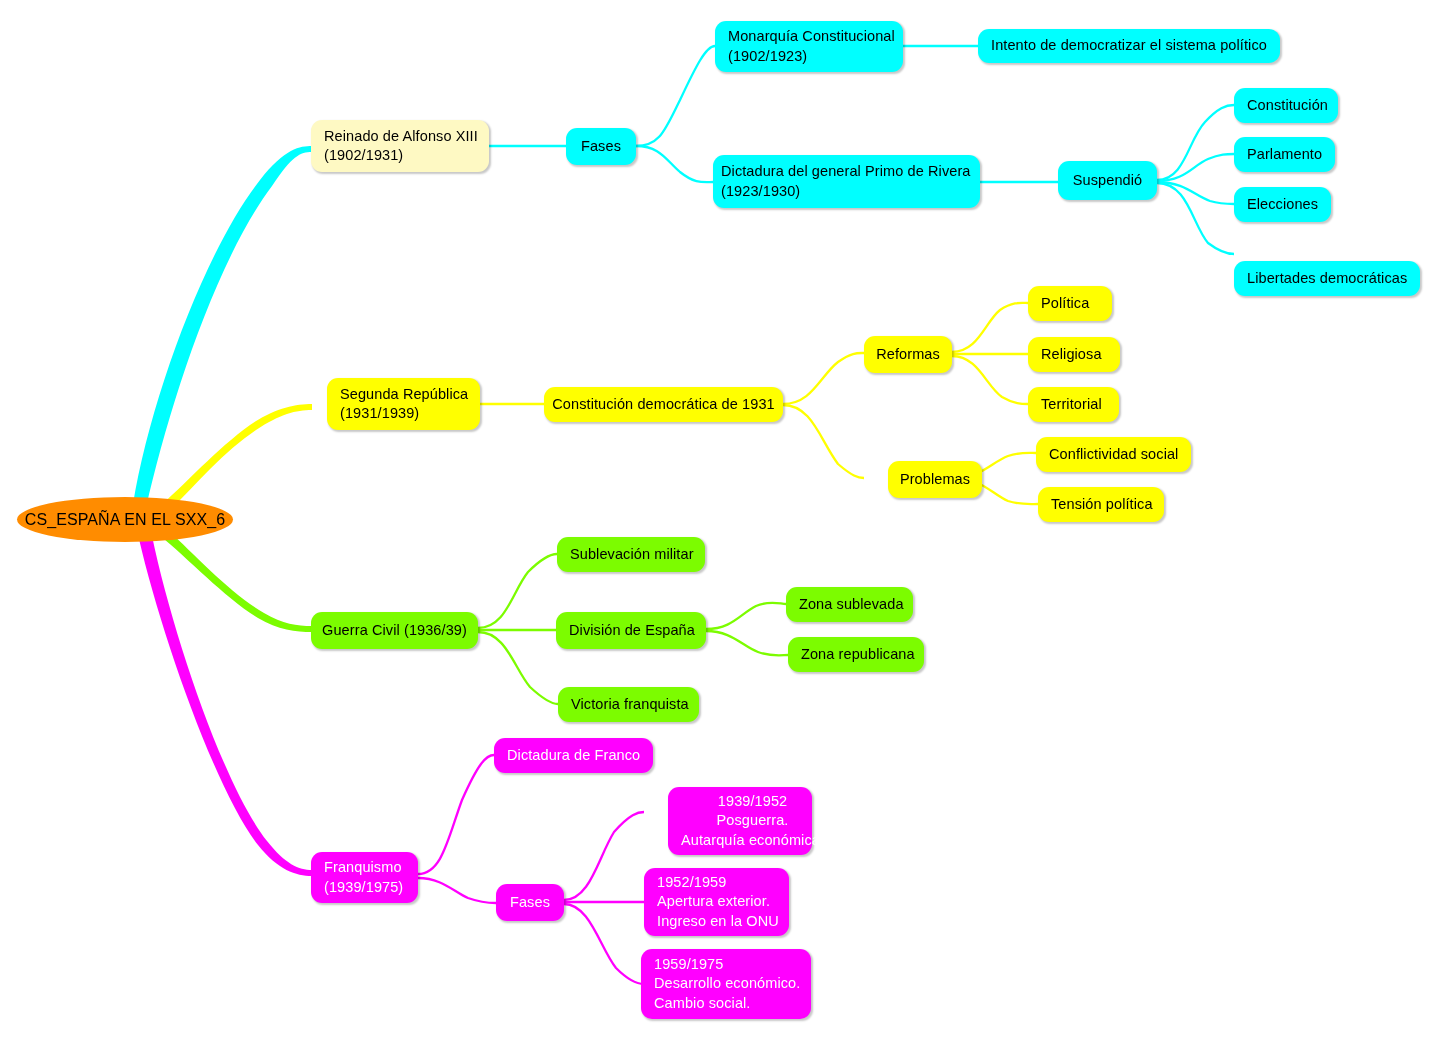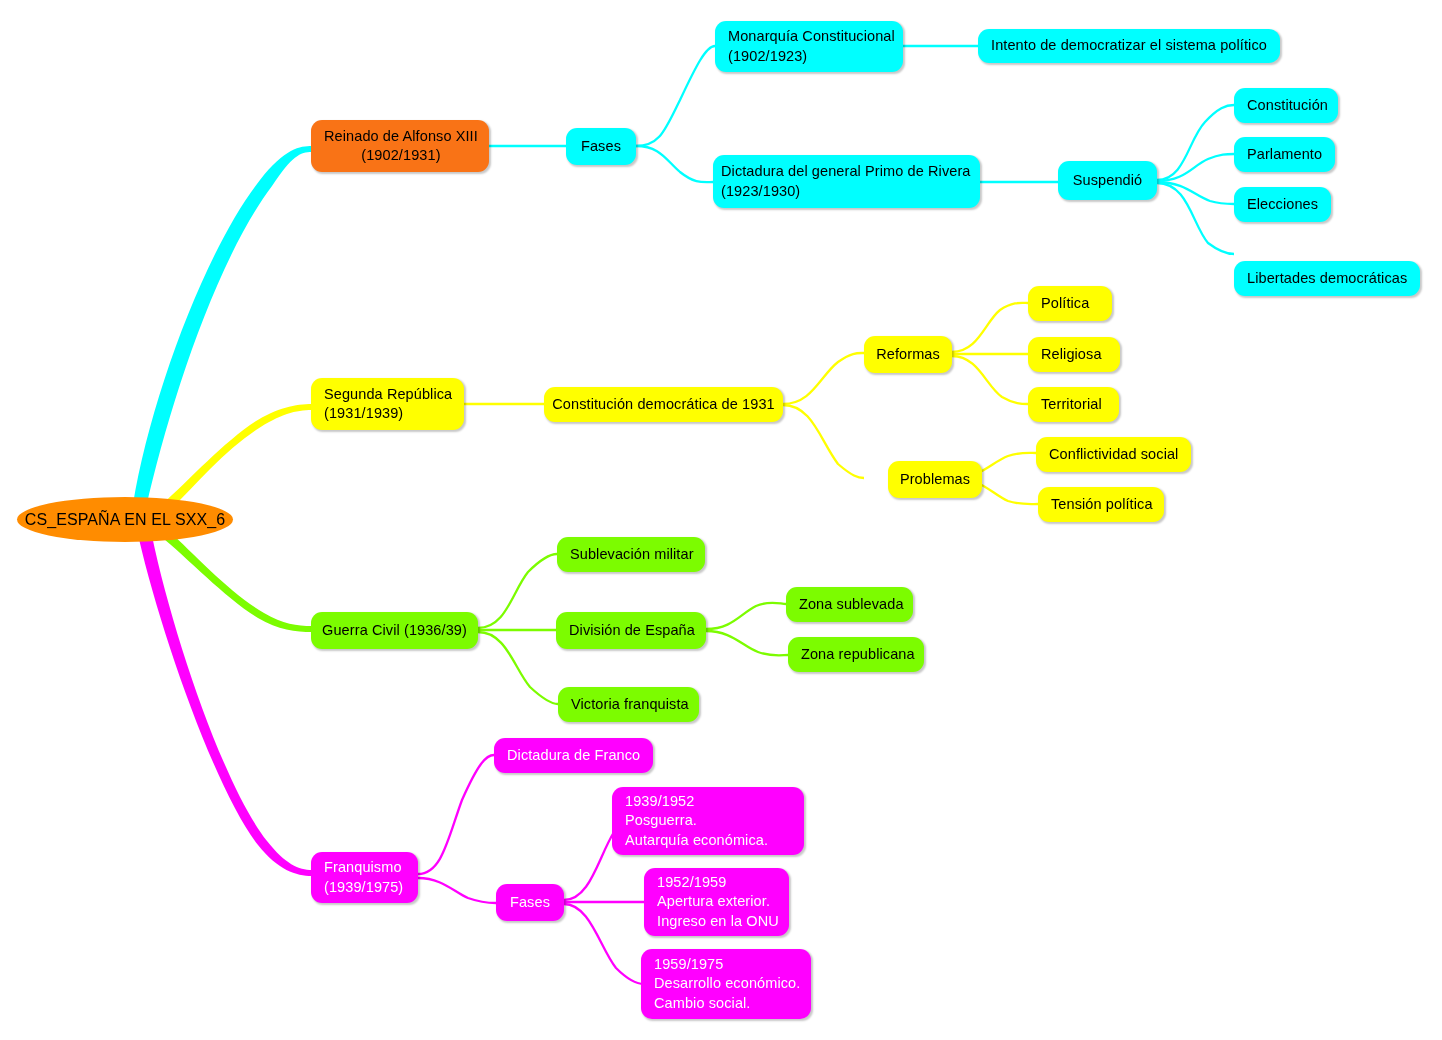--- a/index.html
+++ b/index.html
@@ -98,21 +98,21 @@
       <path d="M 564 900 C 590 900 598 858 614 832 C 630 814 638 812 644 812"></path>
       <path d="M 564 902 L 644 902"></path>
       <path d="M 564 904 C 590 904 600 948 616 968 C 630 982 638 984 644 984"></path>
     </g>
   </svg>
 
   <div class="node center" style="left:17px; top:497px; width:216px; height:45px; background:#ff8c00;">
     <span>CS_ESPAÑA EN EL SXX_6</span>
   </div>
 
-  <div class="node" style="left:311px; top:120px; width:178px; height:52px; background:#f97316;text-align:center;">
+  <div class="node" style="left:311px; top:120px; width:178px; height:52px; background:#fef9c3;">
     <span>Reinado de Alfonso XIII
 (1902/1931)</span>
   </div>
 
   <div class="node centered-text" style="left:566px; top:128px; width:70px; height:37px; background:#00ffff;">
     <span>Fases</span>
   </div>
 
   <div class="node" style="left:715px; top:21px; width:188px; height:51px; background:#00ffff;">
     <span>Monarquía Constitucional
@@ -141,21 +141,21 @@
   </div>
 
   <div class="node" style="left:1234px; top:187px; width:97px; height:35px; background:#00ffff;">
     <span>Elecciones</span>
   </div>
 
   <div class="node" style="left:1234px; top:237px; width:186px; height:35px; background:#00ffff;margin-top:24px;">
     <span>Libertades democráticas</span>
   </div>
 
-  <div class="node" style="left:311px; top:378px; width:153px; height:52px; background:#ffff00;">
+  <div class="node" style="left:327px; top:378px; width:153px; height:52px; background:#ffff00;">
     <span>Segunda República
 (1931/1939)</span>
   </div>
 
   <div class="node centered-text" style="left:544px; top:387px; width:239px; height:35px; background:#ffff00;">
     <span>Constitución democrática de 1931</span>
   </div>
 
   <div class="node centered-text" style="left:864px; top:336px; width:88px; height:37px; background:#ffff00;">
     <span>Reformas</span>
@@ -215,21 +215,21 @@
   </div>
 
   <div class="node light-text" style="left:494px; top:738px; width:159px; height:35px; background:#ff00ff;">
     <span>Dictadura de Franco</span>
   </div>
 
   <div class="node light-text centered-text" style="left:496px; top:884px; width:68px; height:37px; background:#ff00ff;">
     <span>Fases</span>
   </div>
 
-  <div class="node light-text" style="left:612px; top:787px; width:192px; height:68px; background:#ff00ff;">
+  <div class="node light-text" style="left:668px; top:787px; width:144px; height:68px; background:#ff00ff;text-align:center;">
     <span>1939/1952
 Posguerra.
 Autarquía económica.</span>
   </div>
 
   <div class="node light-text" style="left:644px; top:868px; width:145px; height:68px; background:#ff00ff;">
     <span>1952/1959
 Apertura exterior.
 Ingreso en la ONU</span>
   </div>

